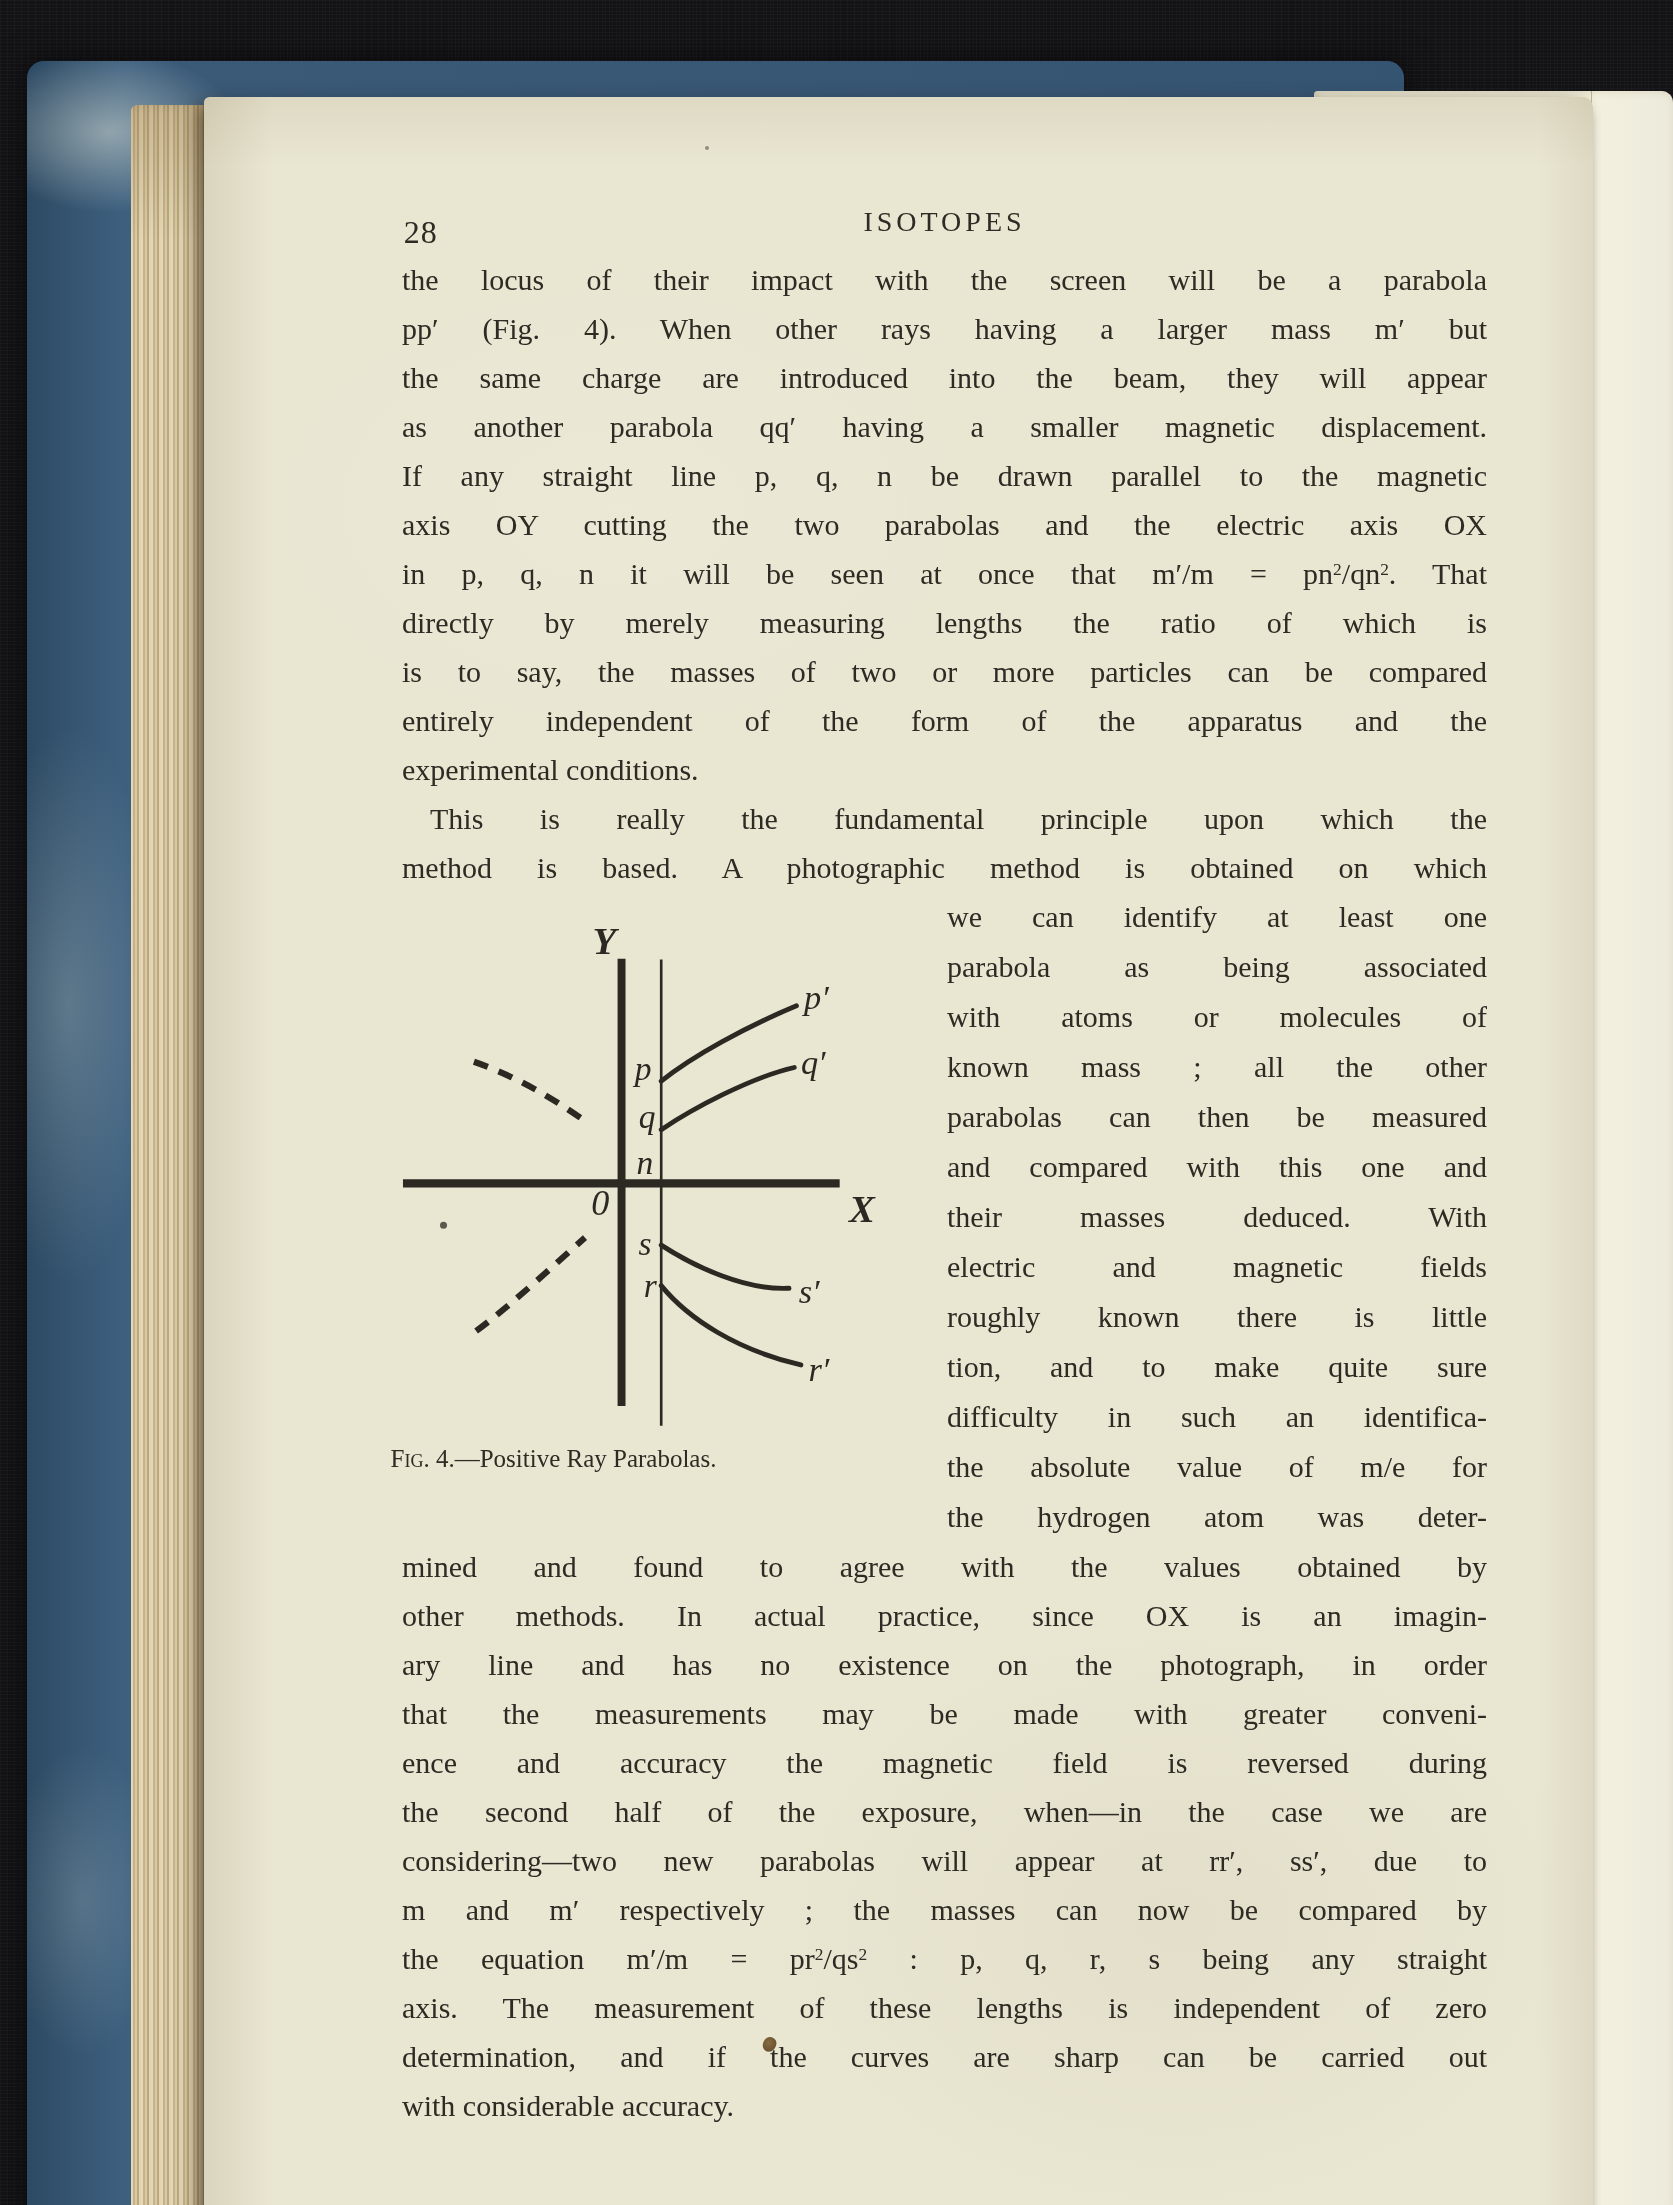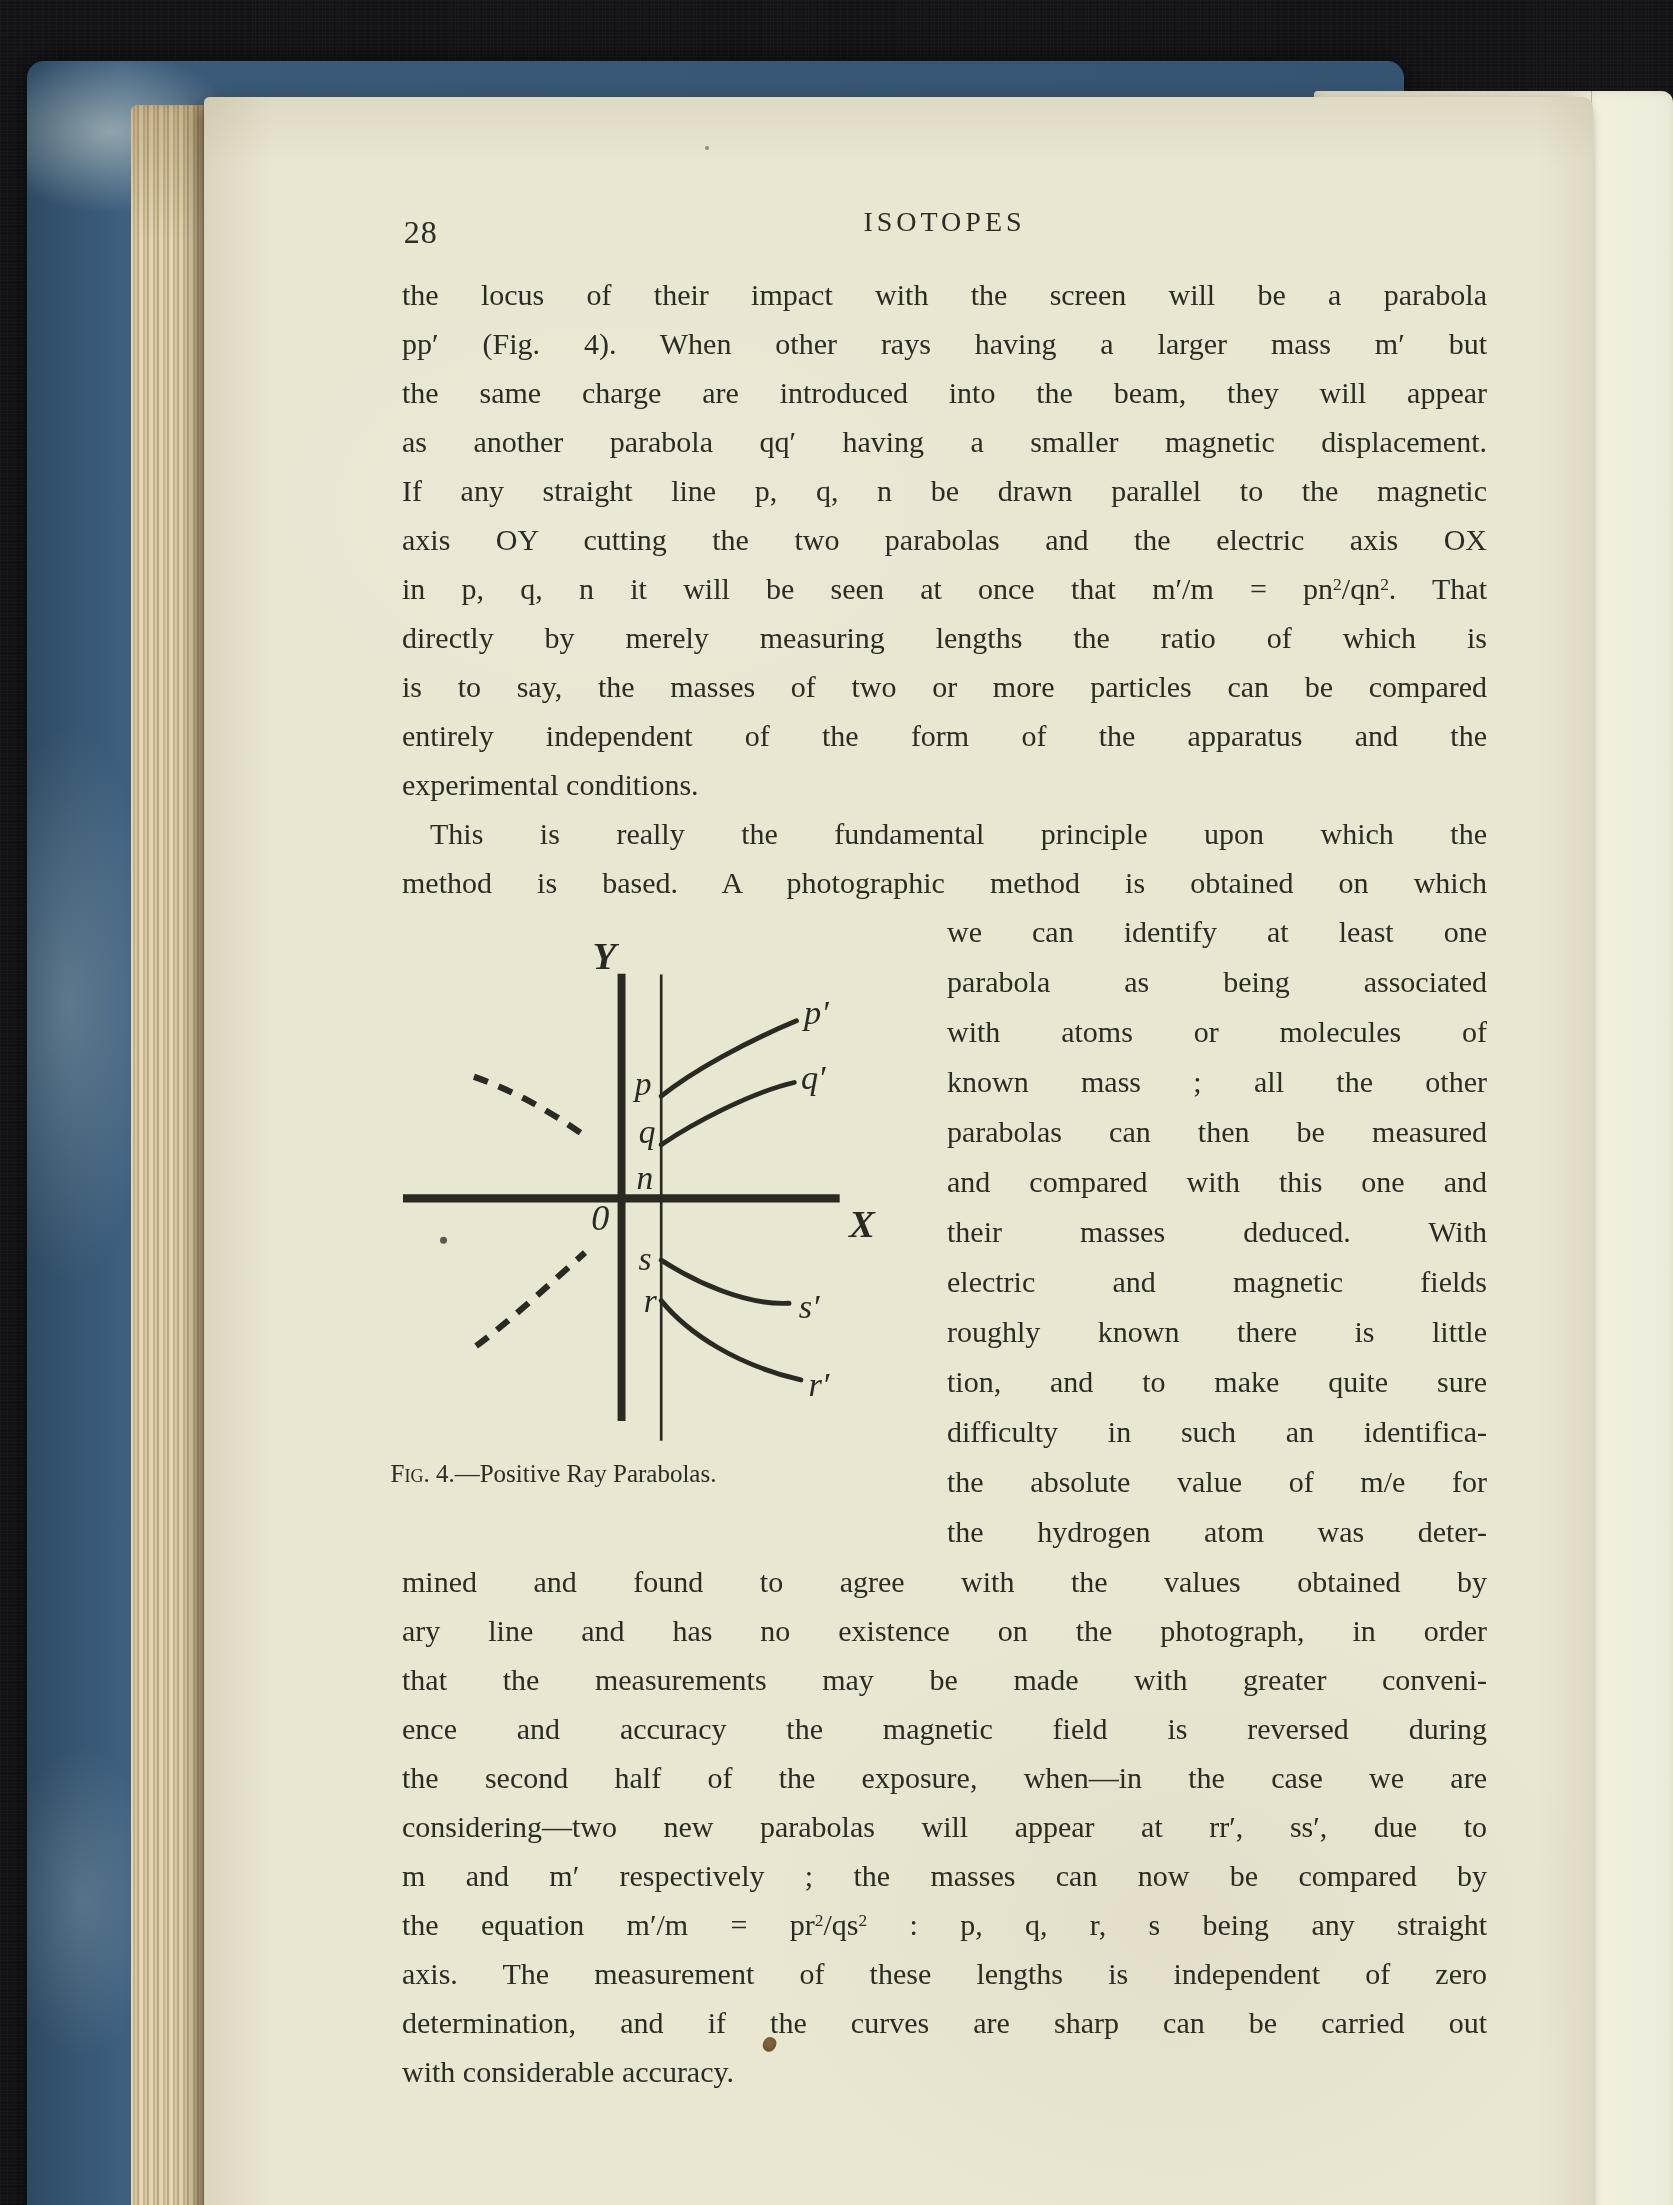--- a/index.html
+++ b/index.html
@@ -43,21 +43,21 @@
       linear-gradient(180deg, rgba(125,105,65,.10), rgba(125,105,65,0) 3%, rgba(125,105,65,0) 96%, rgba(125,105,65,.12)),
       #e9e6d2;
     border-radius:5.3px 10.6px 8.8px 3.5px;
     box-shadow:-10.6px 3.5px 19.4px -4.4px rgba(40,28,10,.5), 0 8px 13.2px -5.3px rgba(0,0,0,.45);
     color:#2e2a24;}
   
   .content{position:absolute;left:198px;top:109px;width:1085px;}
   .pghead{position:relative;height:42px;}
   .pagenum{position:absolute;left:1.8px;top:8px;font-size:32px;letter-spacing:0.9px;}
   .running-head{position:absolute;left:50%;transform:translateX(-50%);top:0;font-size:28px;letter-spacing:4px;}
-  .bodytext{margin-top:22px;font-size:30px;}
+  .bodytext{margin-top:7px;font-size:30px;}
   .tline{line-height:49px;text-align:justify;text-align-last:justify;}
   .tline.last{text-align-last:left;}
   .tline.indent{text-indent:28px;}
   .it{}
   sup.sup{font-size:.58em;vertical-align:.52em;line-height:0;}
   .wrap-row{display:flex;align-items:flex-start;}
   .fig-cell{width:545px;flex:0 0 545px;}
   .narrow-col{flex:1 1 auto;}
   .narrow-col .tline{line-height:50px;}
   figure{margin:0;}
@@ -154,20 +154,21 @@
               <div class="tline"><span>roughly known there is little</span></div>
               <div class="tline"><span>tion, and to make quite sure</span></div>
               <div class="tline"><span>difficulty in such an identifica-</span></div>
               <div class="tline"><span>the absolute value of </span><span class="it">m</span><span>/</span><span class="it">e</span><span> for</span></div>
               <div class="tline"><span>the hydrogen atom was deter-</span></div>
             </div>
         </div>
 
         <div class="para">
             <div class="tline"><span>mined and found to agree with the values obtained by</span></div>
+            <div class="tline"><span>other methods.  In actual practice, since OX is an imagin-</span></div>
             <div class="tline"><span>ary line and has no existence on the photograph, in order</span></div>
             <div class="tline"><span>that the measurements may be made with greater conveni-</span></div>
             <div class="tline"><span>ence and accuracy the magnetic field is reversed during</span></div>
             <div class="tline"><span>the second half of the exposure, when—in the case we are</span></div>
             <div class="tline"><span>considering—two new parabolas will appear at </span><span class="it">rr′</span><span>, </span><span class="it">ss′</span><span>, due to</span></div>
             <div class="tline"><span class="it">m</span><span> and </span><span class="it">m′</span><span> respectively ;  the masses can now be compared by</span></div>
             <div class="tline"><span>the equation </span><span class="it">m′</span><span>/</span><span class="it">m</span><span> = </span><span class="it">pr</span><sup class="sup">2</sup><span>/</span><span class="it">qs</span><sup class="sup">2</sup><span> :  </span><span class="it">p</span><span>, </span><span class="it">q</span><span>, </span><span class="it">r</span><span>, </span><span class="it">s</span><span> being any straight</span></div>
             <div class="tline"><span>axis.  The measurement of these lengths is independent of zero</span></div>
             <div class="tline"><span>determination, and if the curves are sharp can be carried out</span></div>
             <div class="tline last"><span>with considerable accuracy.</span></div>

